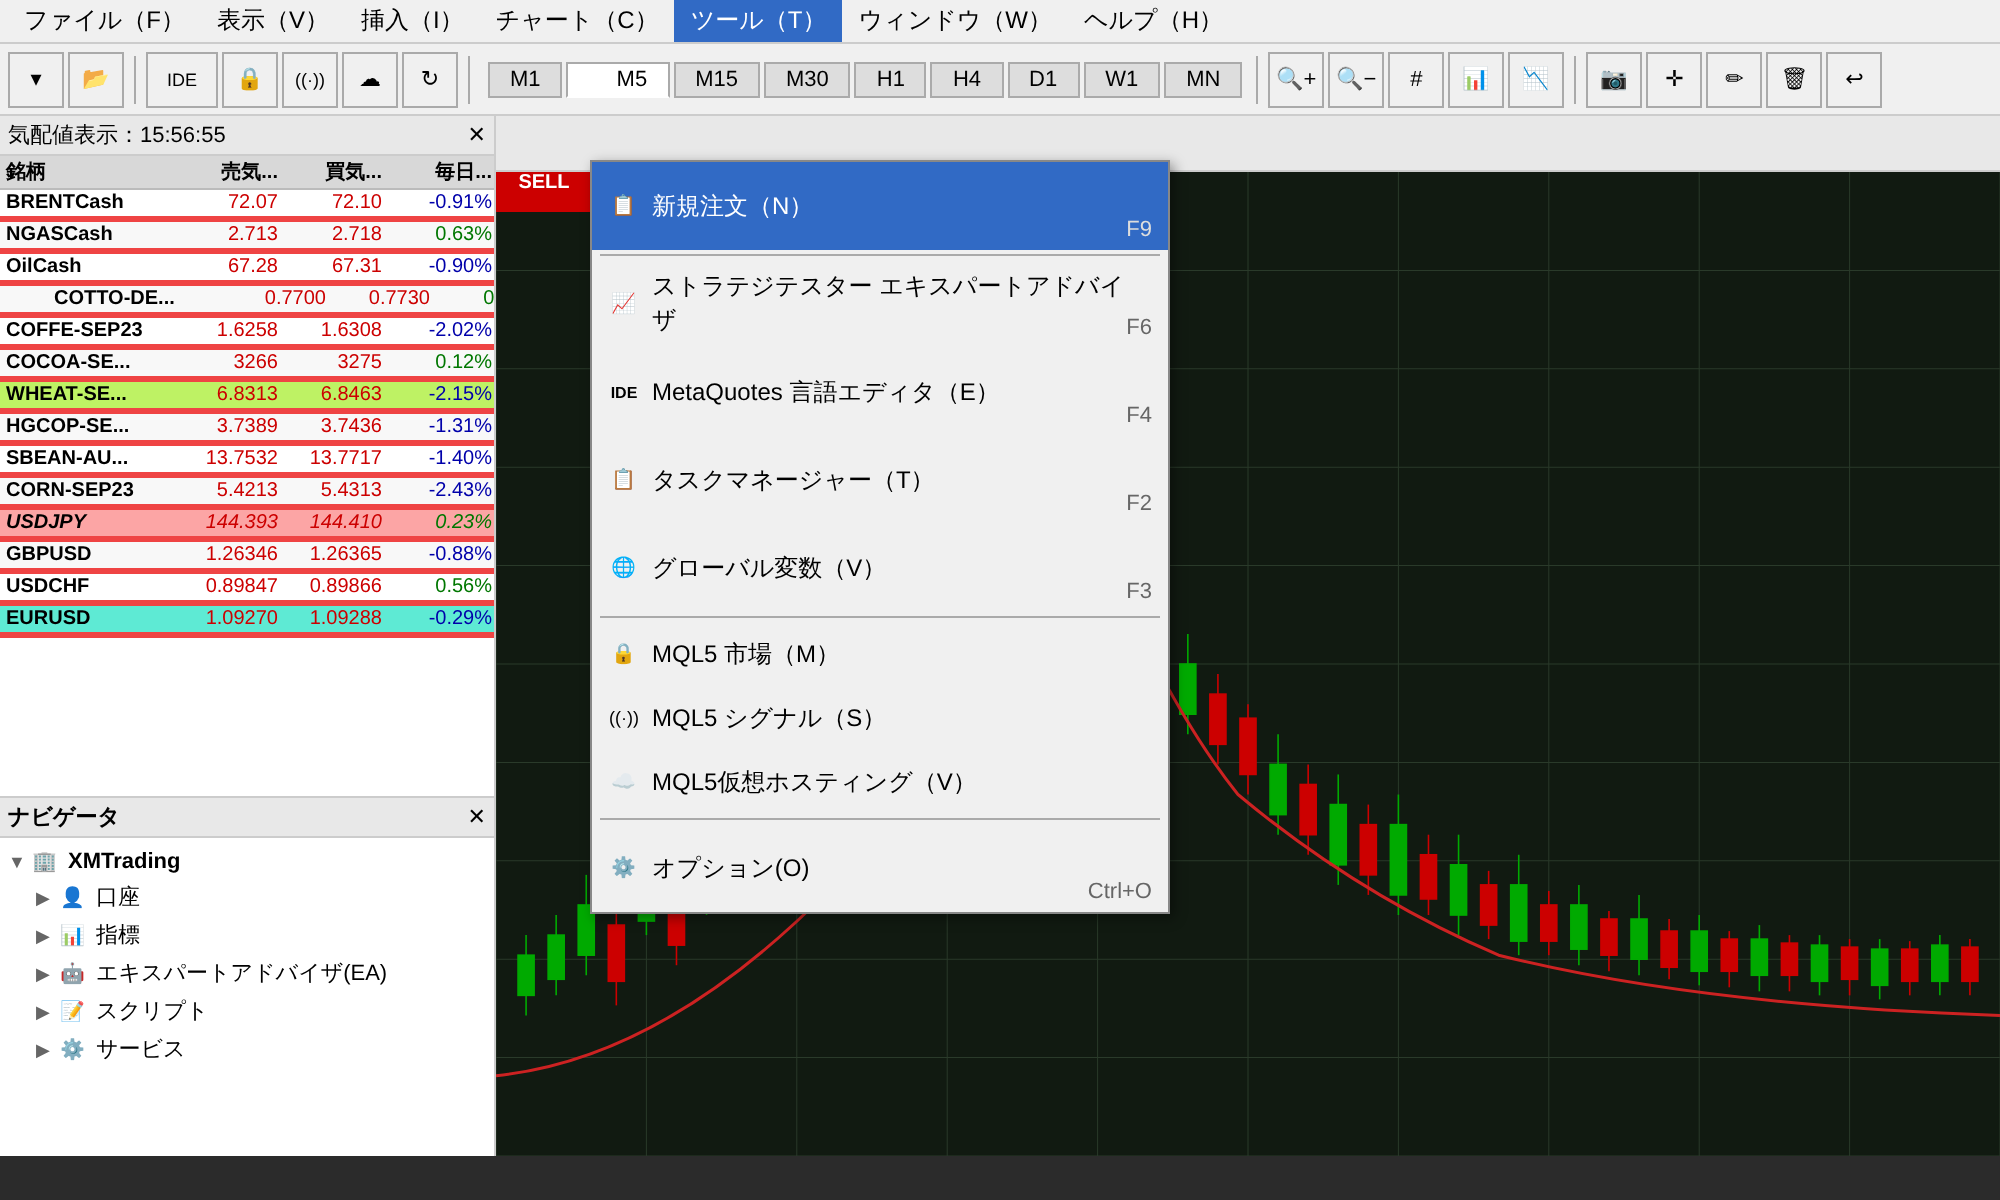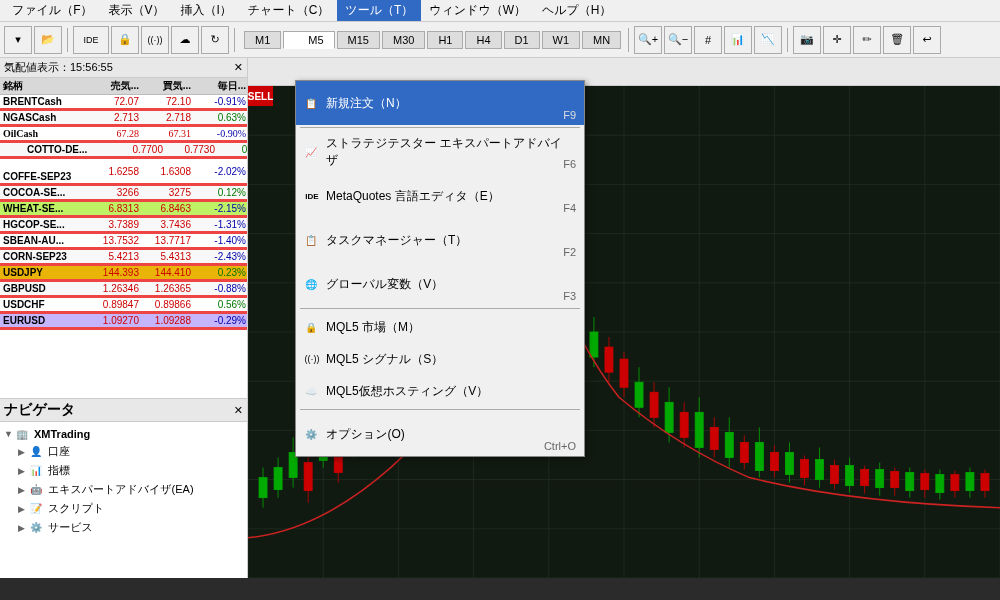--- a/index.html
+++ b/index.html
@@ -99,28 +99,27 @@
       overflow: hidden;
     }
     .wl-cell.right { text-align: right; }
     .wl-symbol { color: #000; font-weight: bold; }
 
     
     .sell-indicator {
       position: absolute;
       left: 248px;
       top: 0;
-      width: 25px;
+      width: 48px;
       height: 20px;
       background: #c00;
       color: #fff;
       font-size: 10px;
       font-weight: bold;
       display: flex;
-      align-items: center;
       justify-content: center;
       z-index: 5;
     }
 
     
     .chart-area {
       flex: 1;
       background: #1a1a2e;
       position: relative;
       overflow: hidden;
@@ -147,21 +146,21 @@
       border-right: 1px solid #ccc;
     }
     .nav-header {
       background: #e8e8e8;
       padding: 2px 4px;
       border-bottom: 1px solid #ccc;
       display: flex;
       align-items: center;
       justify-content: space-between;
     }
-    .nav-title { font-weight: bold; font-size: 14px; }
+    .nav-title { font-weight: bold; font-size: 11px; }
     .nav-tree { padding: 4px; }
     .nav-item {
       display: flex;
       align-items: center;
       padding: 2px 0;
       cursor: pointer;
       font-size: 11px;
     }
     .nav-icon { margin-right: 4px; font-size: 10px; width: 14px; }
     .nav-expand { font-size: 9px; margin-right: 2px; cursor: pointer; color: #666; width: 10px; }
@@ -298,34 +297,34 @@
     <div class="wl-cell right" style="color:#cc0000;">72.07</div>
     <div class="wl-cell right" style="color:#cc0000;">72.10</div>
     <div class="wl-cell right" style="color:#0000aa;">-0.91%</div>
   </div>
           <div class="wl-row" style="background: rgb(248, 248, 248);">
     <div class="wl-cell wl-symbol" style="color:#000;">NGASCash</div>
     <div class="wl-cell right" style="color:#cc0000;">2.713</div>
     <div class="wl-cell right" style="color:#cc0000;">2.718</div>
     <div class="wl-cell right" style="color:#007700;">0.63%</div>
   </div>
-          <div class="wl-row" style="background: rgb(255, 255, 255); font-family: Liberation Serif, serif;">
+          <div class="wl-row" style="background: rgb(255, 255, 255);">
     <div class="wl-cell wl-symbol" style="color:#000;">OilCash</div>
     <div class="wl-cell right" style="color:#cc0000;">67.28</div>
     <div class="wl-cell right" style="color:#cc0000;">67.31</div>
     <div class="wl-cell right" style="color:#0000aa;">-0.90%</div>
   </div>
           <div class="wl-row" style="background: rgb(248, 248, 248); padding-left: 24px;">
     <div class="wl-cell wl-symbol" style="color:#000;">COTTO-DE...</div>
     <div class="wl-cell right" style="color:#cc0000;">0.7700</div>
     <div class="wl-cell right" style="color:#cc0000;">0.7730</div>
     <div class="wl-cell right" style="color:#007700;">0.13%</div>
   </div>
           <div class="wl-row" style="background: rgb(255, 255, 255);">
-    <div class="wl-cell wl-symbol" style="color:#000;margin-top:11px;">COFFE-SEP23</div>
+    <div class="wl-cell wl-symbol" style="color:#000;">COFFE-SEP23</div>
     <div class="wl-cell right" style="color:#cc0000;">1.6258</div>
     <div class="wl-cell right" style="color:#cc0000;">1.6308</div>
     <div class="wl-cell right" style="color:#0000aa;">-2.02%</div>
   </div>
           <div class="wl-row" style="background: rgb(248, 248, 248);">
     <div class="wl-cell wl-symbol" style="color:#000;">COCOA-SE...</div>
     <div class="wl-cell right" style="color:#cc0000;">3266</div>
     <div class="wl-cell right" style="color:#cc0000;">3275</div>
     <div class="wl-cell right" style="color:#007700;">0.12%</div>
   </div>
@@ -346,39 +345,39 @@
     <div class="wl-cell right" style="color:#cc0000;">13.7532</div>
     <div class="wl-cell right" style="color:#cc0000;">13.7717</div>
     <div class="wl-cell right" style="color:#0000aa;">-1.40%</div>
   </div>
           <div class="wl-row" style="background: rgb(248, 248, 248);">
     <div class="wl-cell wl-symbol" style="color:#000;">CORN-SEP23</div>
     <div class="wl-cell right" style="color:#cc0000;">5.4213</div>
     <div class="wl-cell right" style="color:#cc0000;">5.4313</div>
     <div class="wl-cell right" style="color:#0000aa;">-2.43%</div>
   </div>
-          <div class="wl-row" style="background: #eab308;">
+          <div class="wl-row" style="background: #fca5a5; font-style: italic;">
     <div class="wl-cell wl-symbol" style="color:#000;">USDJPY</div>
     <div class="wl-cell right" style="color:#cc0000;">144.393</div>
     <div class="wl-cell right" style="color:#cc0000;">144.410</div>
     <div class="wl-cell right" style="color:#007700;">0.23%</div>
   </div>
           <div class="wl-row" style="background: rgb(248, 248, 248);">
     <div class="wl-cell wl-symbol" style="color:#000;">GBPUSD</div>
     <div class="wl-cell right" style="color:#cc0000;">1.26346</div>
     <div class="wl-cell right" style="color:#cc0000;">1.26365</div>
     <div class="wl-cell right" style="color:#0000aa;">-0.88%</div>
   </div>
           <div class="wl-row" style="background: rgb(255, 255, 255);">
     <div class="wl-cell wl-symbol" style="color:#000;">USDCHF</div>
     <div class="wl-cell right" style="color:#cc0000;">0.89847</div>
     <div class="wl-cell right" style="color:#cc0000;">0.89866</div>
     <div class="wl-cell right" style="color:#007700;">0.56%</div>
   </div>
-          <div class="wl-row" style="background: #c4b5fd;">
+          <div class="wl-row" style="background: #5eead4;">
     <div class="wl-cell wl-symbol" style="color:#000;">EURUSD</div>
     <div class="wl-cell right" style="color:#cc0000;">1.09270</div>
     <div class="wl-cell right" style="color:#cc0000;">1.09288</div>
     <div class="wl-cell right" style="color:#0000aa;">-0.29%</div>
   </div>
         </div>
     </div>
     <div style="display:flex;align-items:center;padding:2px 4px;background:#e8e8e8;border-top:1px solid #ccc;">
       <span style="font-size:10px;color:#666;">14 / 136</span>
     </div>

